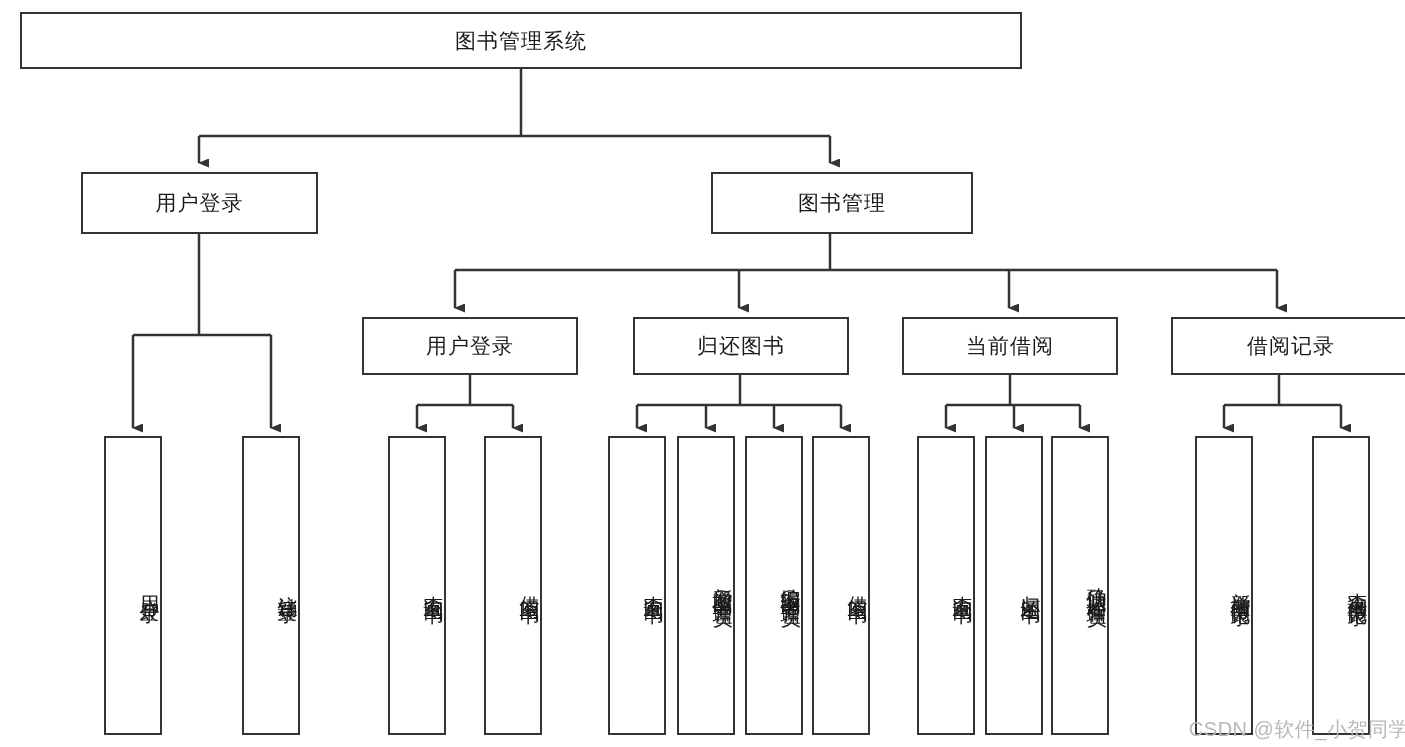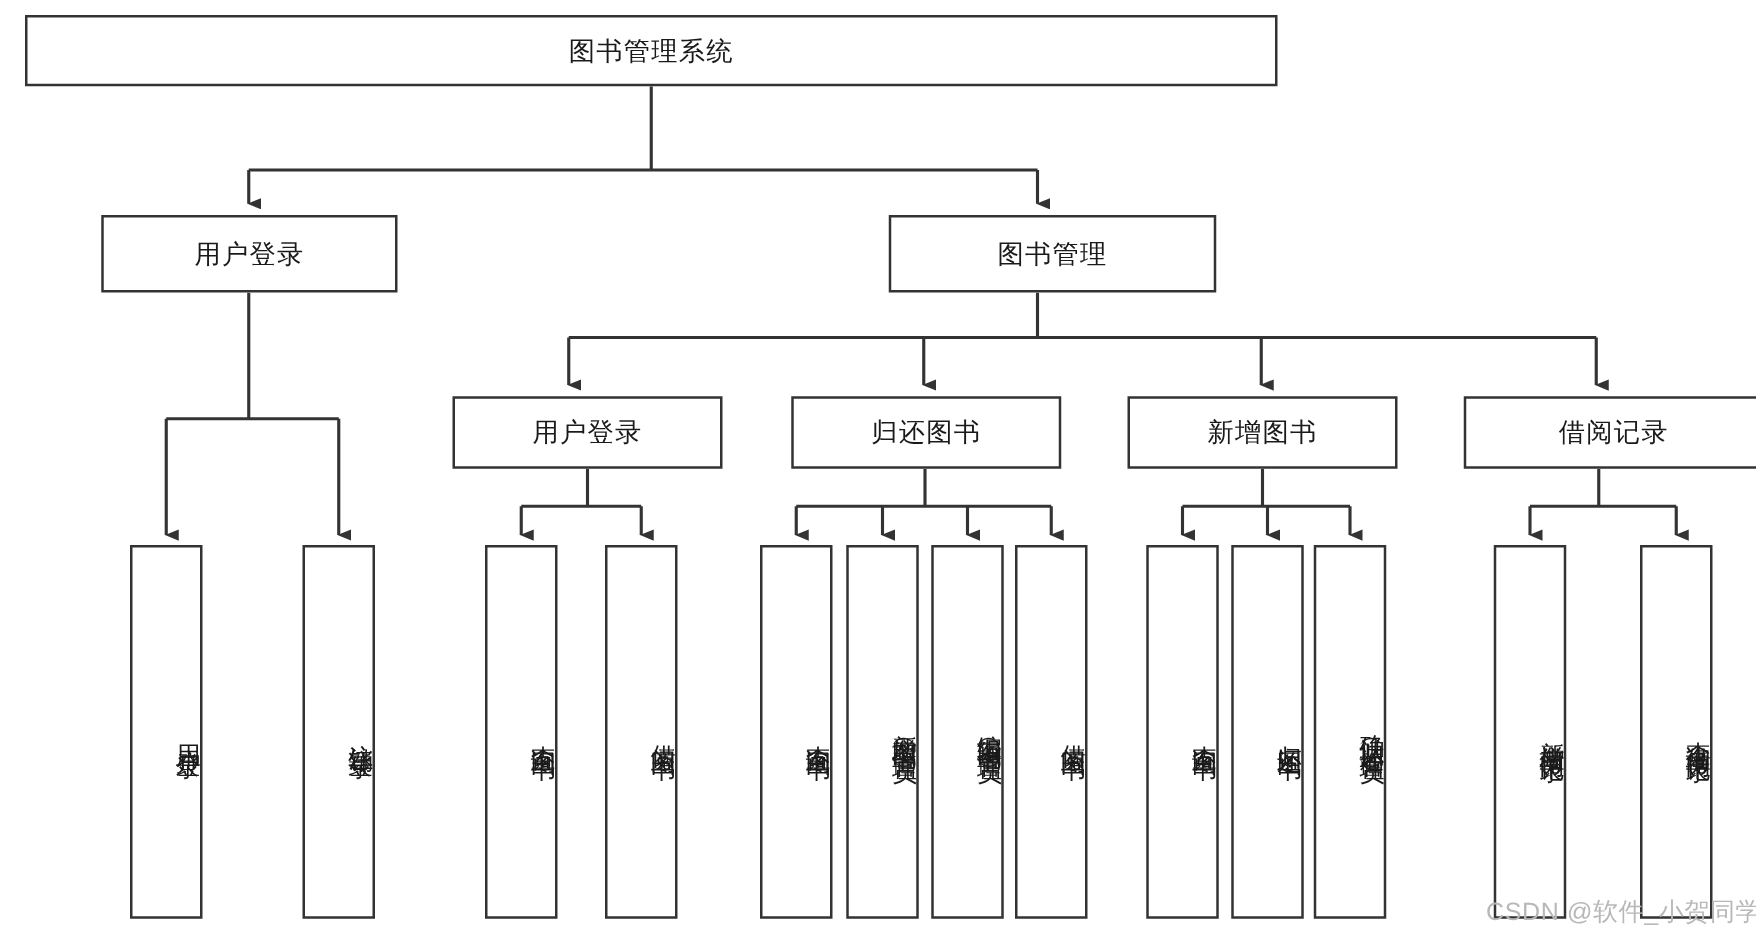--- a/index.html
+++ b/index.html
@@ -73,21 +73,21 @@
     </g>
   </svg>
 
   <div class="node h" style="left:20px;top:12px;width:1002px;height:57px;">图书管理系统</div>
 
   <div class="node h" style="left:81px;top:172px;width:237px;height:62px;">用户登录</div>
   <div class="node h" style="left:711px;top:172px;width:262px;height:62px;">图书管理</div>
 
   <div class="node h" style="left:362px;top:317px;width:216px;height:58px;">用户登录</div>
   <div class="node h" style="left:633px;top:317px;width:216px;height:58px;">归还图书</div>
-  <div class="node h" style="left:902px;top:317px;width:216px;height:58px;">新增图书</div>
+  <div class="node h" style="left:902px;top:317px;width:216px;height:58px;">当前借阅</div>
   <div class="node h" style="left:1171px;top:317px;width:240px;height:58px;text-align:center;">借阅记录</div>
 
   <div class="node v" style="left:104px;top:436px;width:58px;height:299px;">用户登录</div>
   <div class="node v" style="left:242px;top:436px;width:58px;height:299px;">注销登录</div>
 
   <div class="node v" style="left:388px;top:436px;width:58px;height:299px;">查询图书</div>
   <div class="node v" style="left:484px;top:436px;width:58px;height:299px;">借阅图书</div>
 
   <div class="node v" style="left:608px;top:436px;width:58px;height:299px;">查询图书</div>
   <div class="node v topaligned" style="left:677px;top:436px;width:58px;height:299px;">新增图书（管理员）</div>

